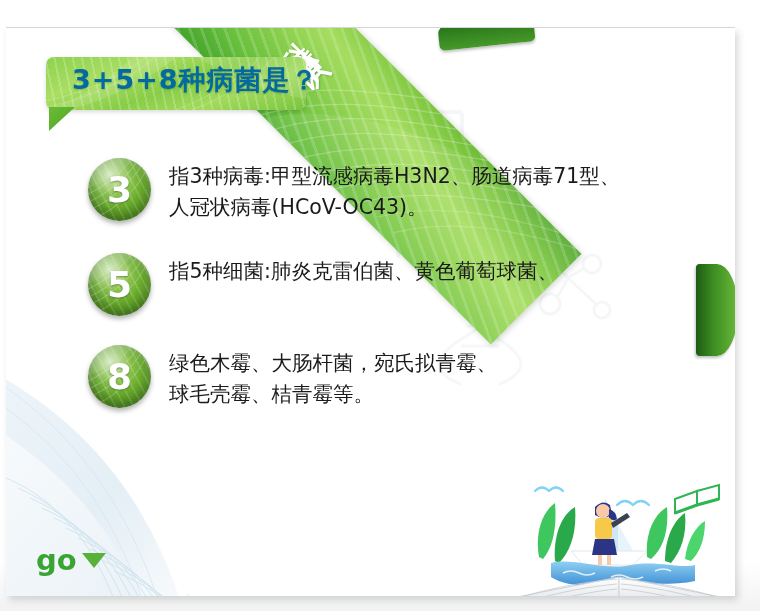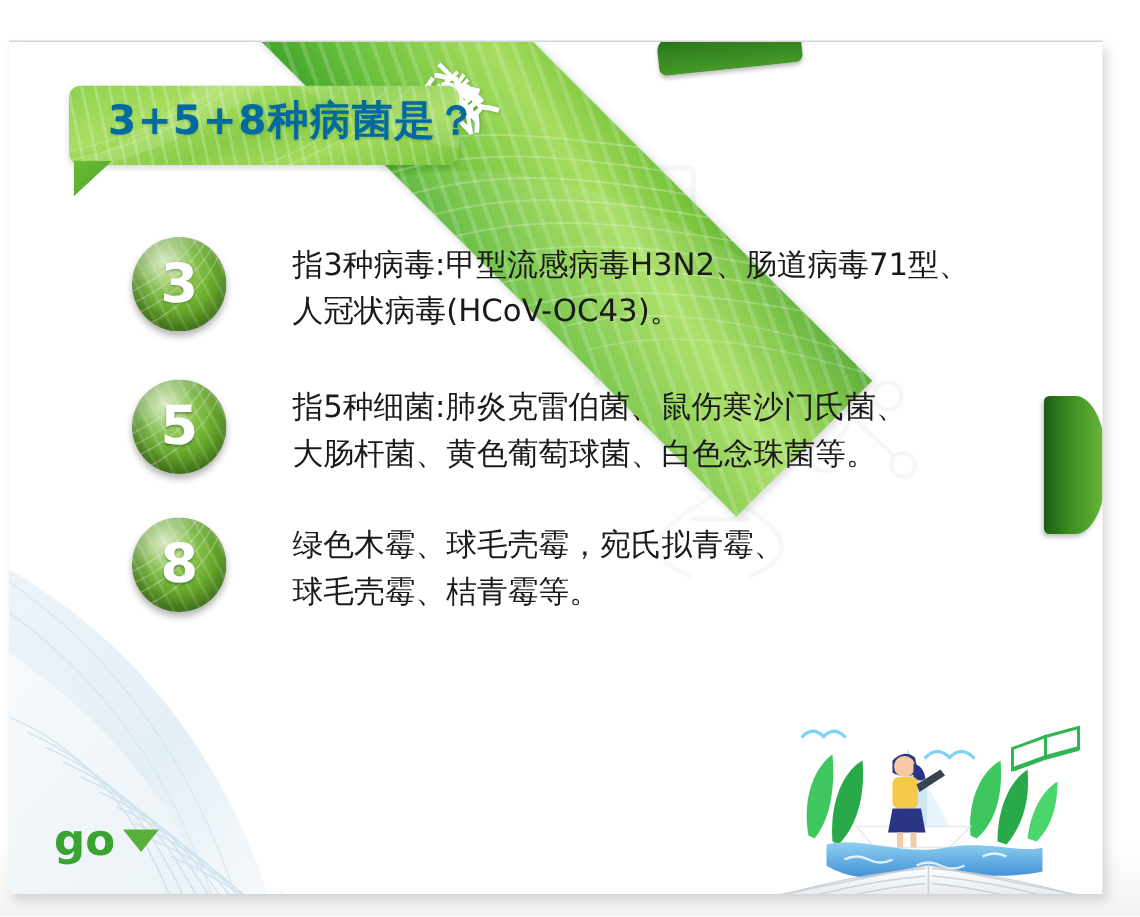--- a/index.html
+++ b/index.html
@@ -139,21 +139,21 @@
     color:#ffffff;font-size:36px;font-weight:bold;line-height:1;
     font-family:"DejaVu Sans","Liberation Sans",sans-serif;
     text-shadow:0 1px 2px rgba(20,60,10,.45);
   }
   .row-text{
     margin-left:18px;padding-top:3px;
     font-size:20.5px;line-height:31px;color:#1a1a1a;
     font-family:"DejaVu Sans","Liberation Sans",sans-serif;
     white-space:nowrap;
   }
-  .row-text div{display:block;margin-left:26px;}
+  .row-text div{display:block;}
 
   
   .book{position:absolute;left:493px;top:437px;width:248px;height:152px;}
   .book svg{display:block;}
 
   
   .logo{position:absolute;left:30px;top:518px;display:flex;align-items:center;justify-content:flex-end;}
   .logo-text{
     font-size:29px;font-weight:bold;color:#3aa432;line-height:1;
     font-family:"DejaVu Sans","Liberation Sans",sans-serif;
@@ -420,41 +420,40 @@
               <path d="M-4,46 C16,38 38,22 50,2"></path>
               <path d="M-4,54 C18,46 42,28 54,6"></path>
               <path d="M2,62 C24,54 48,34 58,12"></path>
             </g>
             <path d="M0,30 C16,26 34,12 44,0 L0,0 Z" fill="#ffffff" opacity="0.14"></path>
           </svg>
         </div>
         <span class="badge-num">5</span>
       </div>
       <div class="row-text">
-        <div>指5种细菌:肺炎克雷伯菌、鼠伤寒沙门氏菌、</div>
-        <div>大肠杆菌、黄色葡萄球菌、白色念珠菌等。</div>
+        <div>指5种细菌:肺炎克雷伯菌、黄色葡萄球菌、</div>
       </div>
     </div>
 
     <div class="row row-2">
       <div class="badge">
         <div class="badge-leaf">
           <svg width="63" height="63" viewBox="0 0 63 63" xmlns="http://www.w3.org/2000/svg">
             <g stroke="#ffffff" stroke-width="1" fill="none" opacity="0.5">
               <path d="M-4,38 C14,30 34,16 46,-2"></path>
               <path d="M-4,46 C16,38 38,22 50,2"></path>
               <path d="M-4,54 C18,46 42,28 54,6"></path>
               <path d="M2,62 C24,54 48,34 58,12"></path>
             </g>
             <path d="M0,30 C16,26 34,12 44,0 L0,0 Z" fill="#ffffff" opacity="0.14"></path>
           </svg>
         </div>
         <span class="badge-num">8</span>
       </div>
       <div class="row-text">
-        <div>绿色木霉、球毛壳霉，宛氏拟青霉、</div>
+        <div>绿色木霉、大肠杆菌，宛氏拟青霉、</div>
         <div>球毛壳霉、桔青霉等。</div>
       </div>
     </div>
 
   </div>
 
 </div>
 
 </body></html>

